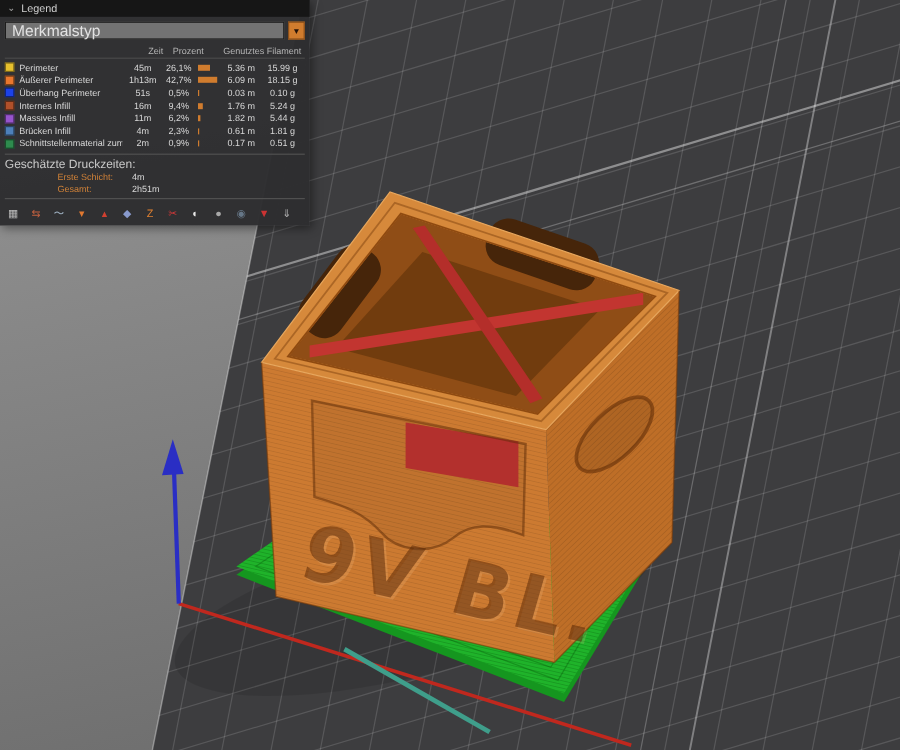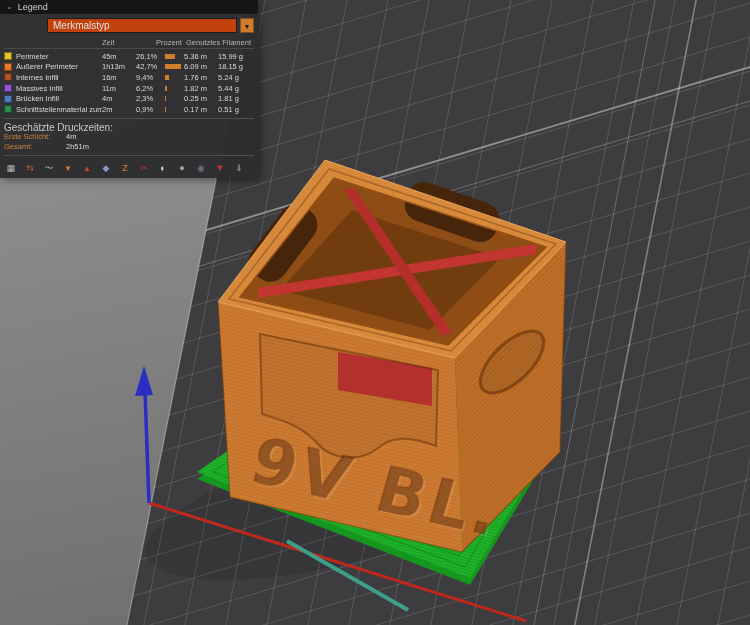--- a/index.html
+++ b/index.html
@@ -9,39 +9,39 @@
 
   
   .legend-panel{position:absolute;top:0;left:0;width:258px;
     background:rgba(45,45,47,0.97);color:#d8d8d8;
     box-shadow:2px 2px 8px rgba(0,0,0,0.45);z-index:5;}
   .title-bar{height:14px;background:#161616;display:flex;align-items:center;
     gap:5px;padding:0 6px;font-size:9px;color:#cfcfcf;}
   .caret{font-size:8px;color:#9a9a9a;line-height:14px;}
   .panel-body{padding:4px 4px 4px;}
   .dd-row{display:flex;gap:3px;margin-bottom:4px;}
-  .dd{flex:1;height:13px;background:#c2410c;border:1px solid #1c1c1c;
-    font-size:10px;line-height:13px;padding:0 5px;color:#e2e2e2;margin-left:43px;}
+  .dd{flex:1;height:13px;background:#737373;border:1px solid #1c1c1c;
+    font-size:13px;line-height:13px;padding:0 5px;color:#e2e2e2;}
   .dd-btn{width:14px;height:15px;background:#d07c2e;color:#241208;
     font-size:7px;line-height:15px;text-align:center;border:1px solid #8a4f1a;box-sizing:border-box;}
   .hdr,.lrow{display:grid;grid-template-columns:12px 86px 34px 26px 22px 34px 35px;align-items:center;}
   .hdr{height:11px;font-size:7.5px;color:#b5b5b5;border-bottom:1px solid #4a4a4a;margin-bottom:2px;}
-  .h-time{grid-column:3;}
-  .h-pct{grid-column:4 / span 2;padding-left:20px;}
+  .h-time{grid-column:3;text-align:right;}
+  .h-pct{grid-column:4 / span 2;padding-left:8px;}
   .h-fil{grid-column:6 / span 2;text-align:center;}
   .lrow{height:10.6px;font-size:7.5px;}
   .sw{width:8px;height:8px;border:1px solid rgba(0,0,0,0.45);box-sizing:border-box;}
   .lbl{white-space:nowrap;overflow:hidden;}
-  .tm,.pc,.fm,.fg{text-align:left;}
+  .tm,.pc,.fm,.fg{text-align:center;}
   .barc{padding-left:3px;}
   .barc i{display:block;height:5px;}
   .sep{border-top:1px solid #505050;margin:3px 0;}
   .pt-header{font-size:10px;color:#c9c9c9;height:10px;}
   .pt-line{display:flex;font-size:7.5px;height:10px;align-items:center;}
-  .pt-label{color:#cf8138;width:62px;}
+  .pt-label{color:#cf8138;width:62px;margin-left:44px;}
   .icons-row{display:flex;gap:7px;padding-top:3px;padding-left:1px;}
   .ticon{width:12px;height:12px;font-size:9px;line-height:12px;text-align:center;cursor:pointer;}
 </style>
 </head>
 <body>
 
 <div class="stage">
 
   <svg class="scene" viewBox="0 0 750 625">
     <defs>
@@ -214,20 +214,31 @@
         <span class="lbl">Äußerer Perimeter</span>
         <span class="tm">1h13m</span>
         <span class="pc">42,7%</span>
         <span class="barc">
             <i style="background: rgb(208, 124, 46); width: 16.226px;"></i>
           </span>
         <span class="fm">6.09 m</span>
         <span class="fg">18.15 g</span>
       </div>
       <div class="lrow">
+        <span class="sw" style="background: rgb(28, 66, 232);"></span>
+        <span class="lbl">Überhang Perimeter</span>
+        <span class="tm">51s</span>
+        <span class="pc">0,5%</span>
+        <span class="barc">
+            <i style="background: rgb(208, 124, 46); width: 0.5px;"></i>
+          </span>
+        <span class="fm">0.03 m</span>
+        <span class="fg">0.10 g</span>
+      </div>
+      <div class="lrow">
         <span class="sw" style="background: rgb(176, 80, 42);"></span>
         <span class="lbl">Internes Infill</span>
         <span class="tm">16m</span>
         <span class="pc">9,4%</span>
         <span class="barc">
             <i style="background: rgb(208, 124, 46); width: 3.572px;"></i>
           </span>
         <span class="fm">1.76 m</span>
         <span class="fg">5.24 g</span>
       </div>
@@ -243,21 +254,21 @@
         <span class="fg">5.44 g</span>
       </div>
       <div class="lrow">
         <span class="sw" style="background: rgb(77, 128, 186);"></span>
         <span class="lbl">Brücken Infill</span>
         <span class="tm">4m</span>
         <span class="pc">2,3%</span>
         <span class="barc">
             <i style="background: rgb(208, 124, 46); width: 0.874px;"></i>
           </span>
-        <span class="fm">0.25 m</span>
+        <span class="fm">0.61 m</span>
         <span class="fg">1.81 g</span>
       </div>
       <div class="lrow">
         <span class="sw" style="background: rgb(46, 139, 78);"></span>
         <span class="lbl">Schnittstellenmaterial zum Stützmaterial</span>
         <span class="tm">2m</span>
         <span class="pc">0,9%</span>
         <span class="barc">
             <i style="background: rgb(208, 124, 46); width: 0.5px;"></i>
           </span>

